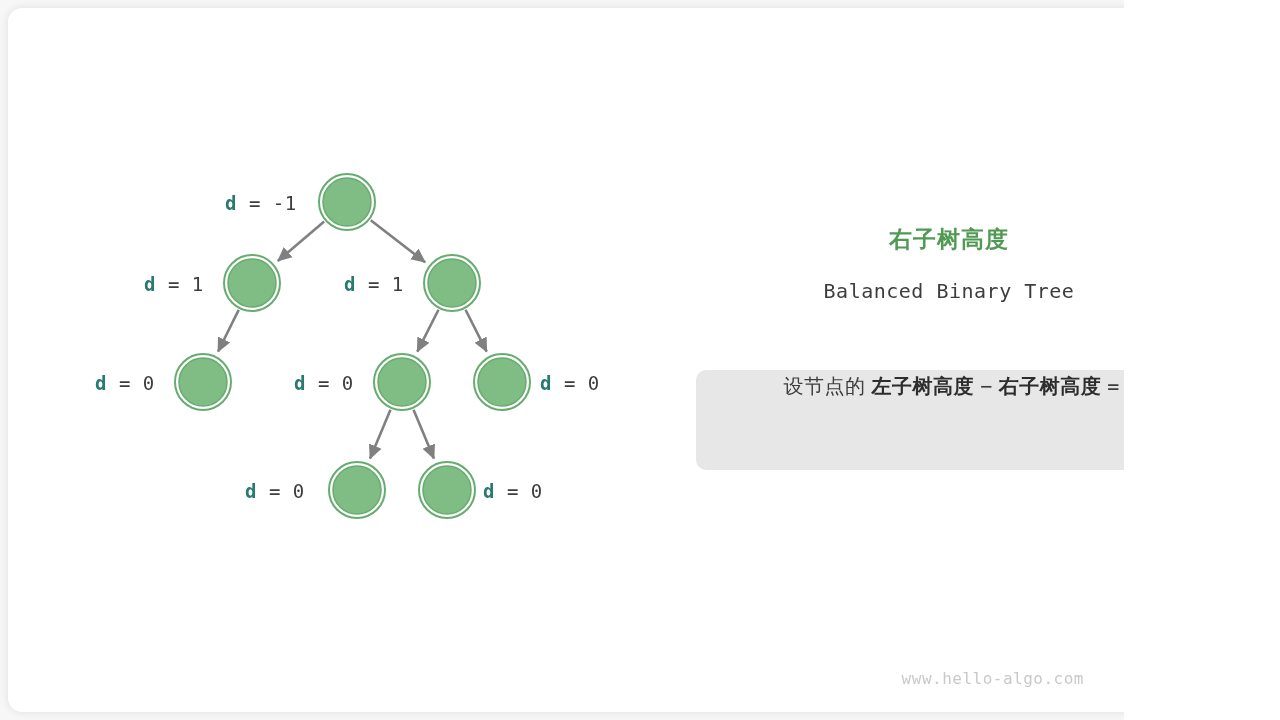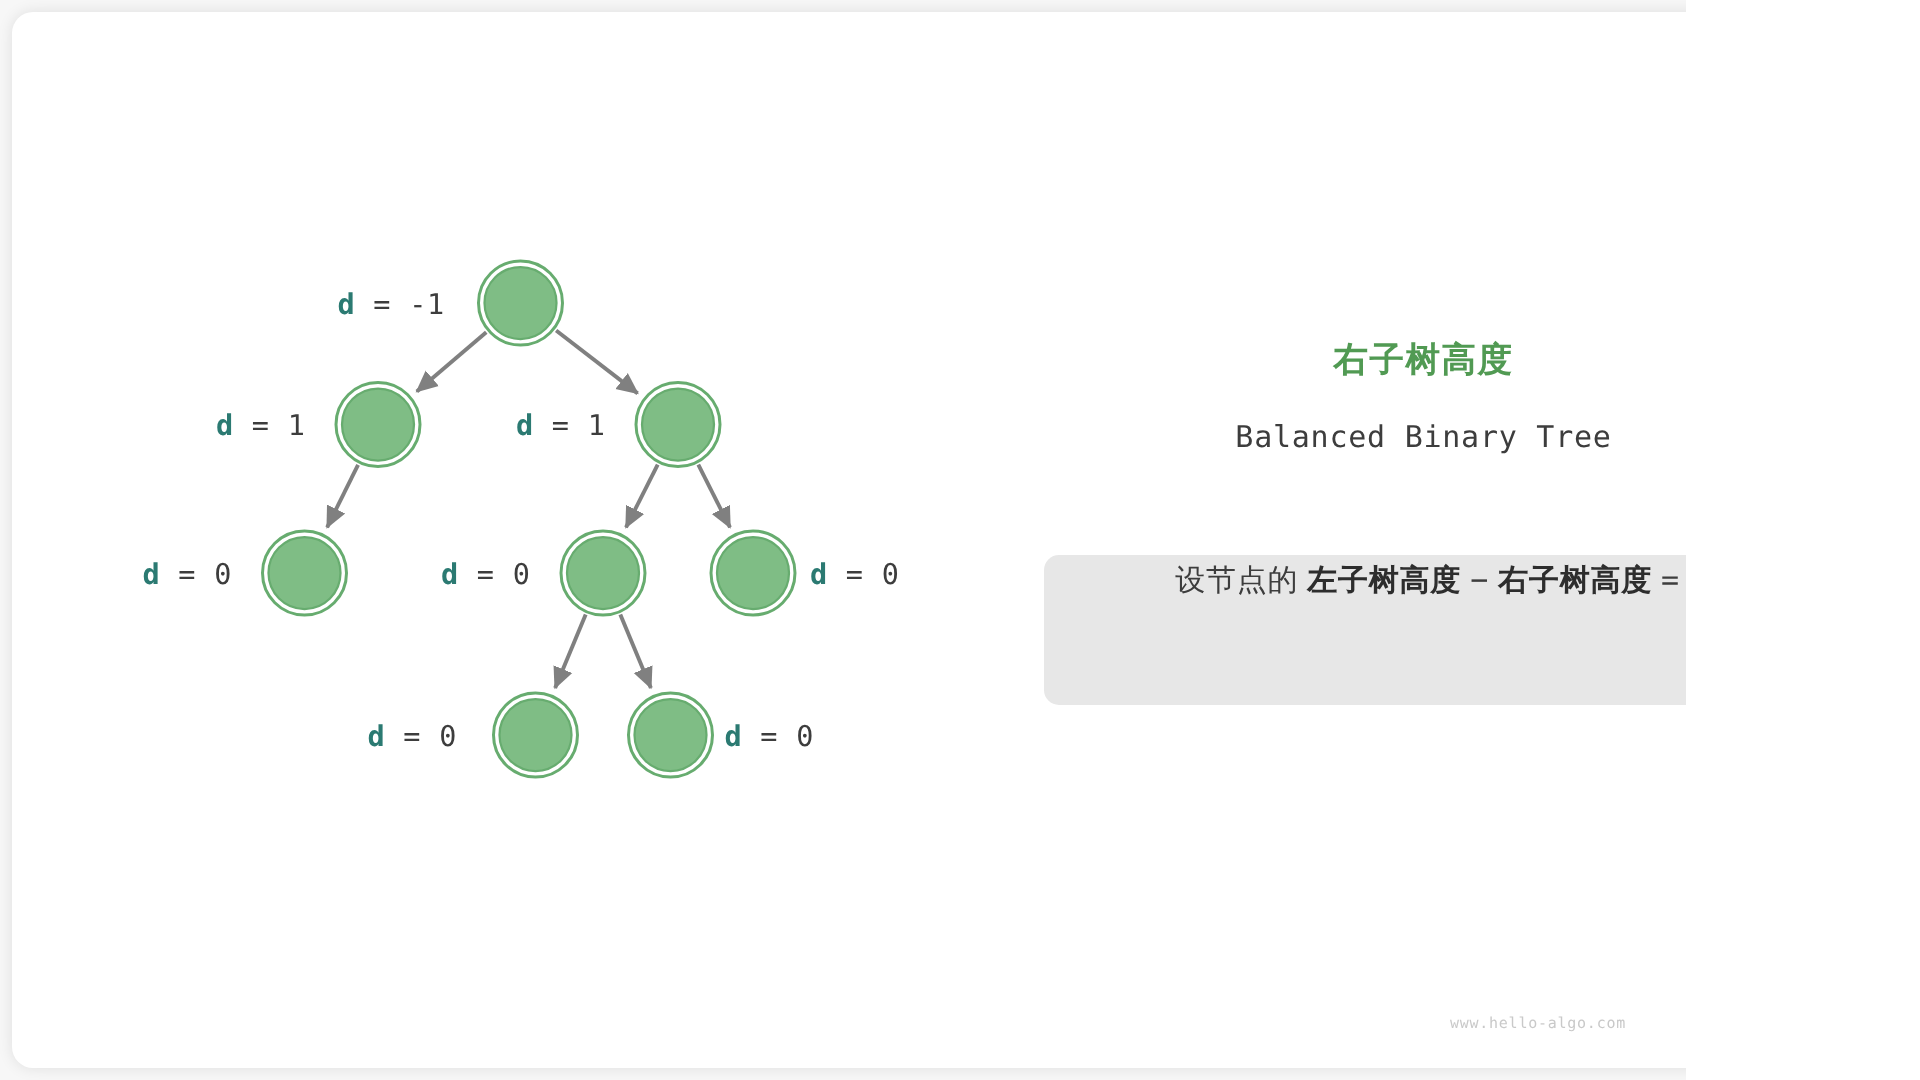--- a/index.html
+++ b/index.html
@@ -97,21 +97,21 @@
     letter-spacing: 0.5px;
   }
   .info-line b { font-weight: bold; color: #2d2d2d; }
   .info-line .teal { color: #2b7a72; font-weight: bold; }
   .info-line .mono { font-family: "DejaVu Sans Mono", "Liberation Mono", monospace; }
   .watermark {
     position: absolute;
     right: 40px;
     bottom: 32px;
     font-family: "DejaVu Sans Mono", "Liberation Mono", monospace;
-    font-size: 10px;
+    font-size: 16px;
     color: #c9c9c9;
     letter-spacing: 0.5px;
   }
 </style>
 </head>
 <body>
 
 <div id="canvas">
   <div class="card"></div>
 

